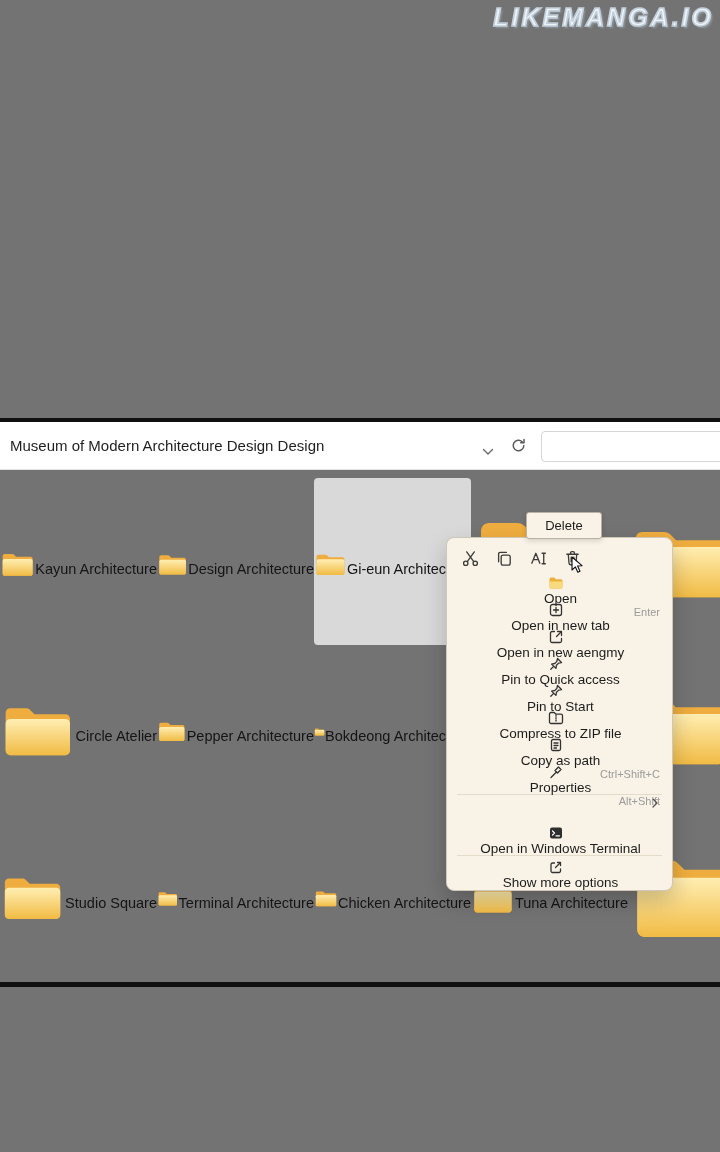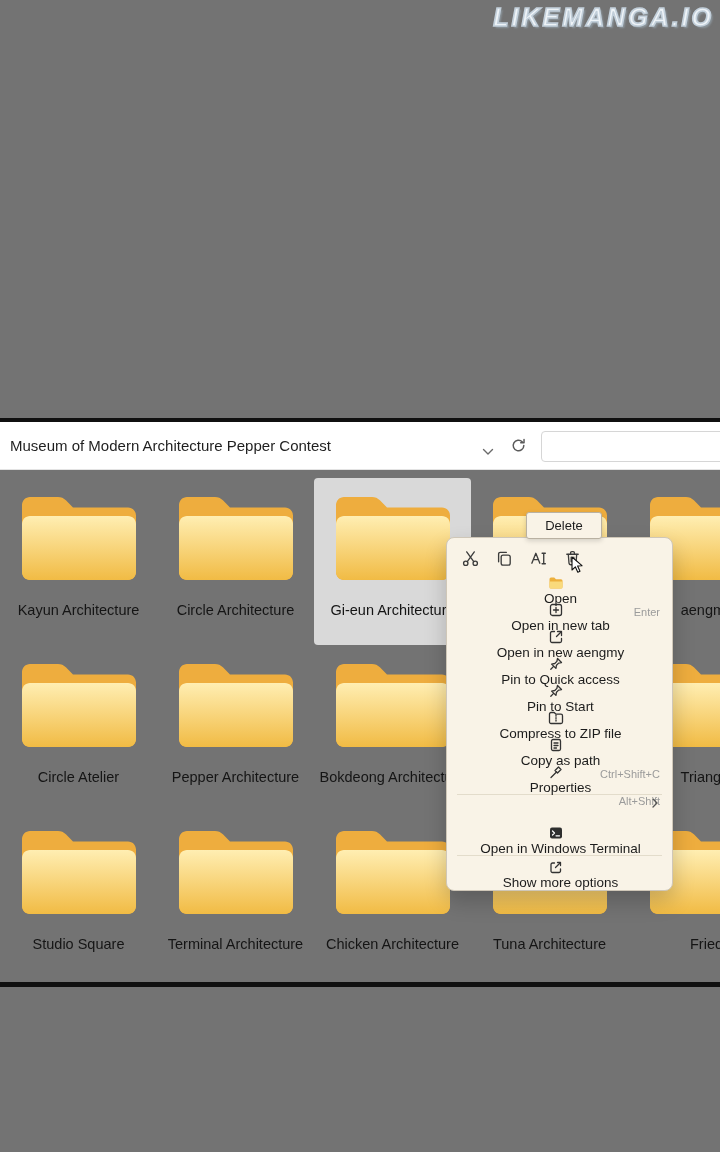--- a/index.html
+++ b/index.html
@@ -20,21 +20,21 @@
 
   
   .address-bar { position:absolute; left:0; top:422px; width:720px; height:48px; background:#fff; border-bottom:1px solid #e3e3e3; }
   .addr-text   { position:absolute; left:10px; top:0; line-height:48px; font-size:15px; color:#1f1f1f; white-space:nowrap; }
   .addr-chevron{ position:absolute; left:482px; top:20px; }
   .addr-refresh{ position:absolute; left:510px; top:15px; }
   .search-box  { position:absolute; left:541px; top:9px; width:190px; height:31px; background:#fff; border:1px solid #d6d6d6; border-radius:4px; }
 
   
   .grid { position:absolute; left:0; top:478px; width:786px; display:grid; grid-template-columns:repeat(5,157px); grid-auto-rows:167px; }
-  .cell { position:relative; display:flex; flex-direction:column; align-items:center; padding-top:6px; border-radius:4px; }
+  .cell { position:relative; display:flex; flex-direction:row; align-items:center; padding-top:6px; border-radius:4px; }
   .cell.selected { background:#d9d9d9; }
   .folder-svg { width:134px; height:110px; display:block; }
   .cell .label { margin-top:8px; font-size:14.5px; color:#151515; white-space:nowrap; }
 
   
   .context-menu { position:absolute; left:446px; top:537px; width:227px; background:#f9f3e7;
     border:1px solid #cfc7b8; border-radius:8px; box-shadow:0 10px 22px rgba(0,0,0,.20);
     padding:4px; z-index:5; }
   .menu-toolbar { display:flex; align-items:center; gap:14px; padding:6px 6px 7px 9px; }
   .tool-btn { width:20px; height:20px; display:flex; align-items:center; justify-content:center; border-radius:4px; }
@@ -68,21 +68,21 @@
   </defs>
 </svg>
 
 <div class="page">
 
   <div class="watermark">LIKEMANGA.IO</div>
 
   <div class="top-rule"></div>
 
   <div class="address-bar">
-    <span class="addr-text">Museum of Modern Architecture Pepper Contest</span>
+    <span class="addr-text">Museum of Modern Architecture Design Design</span>
     <span class="addr-chevron">
       <svg width="12" height="8" viewBox="0 0 12 8">
           <path d="M1.5 1.5L6 6l4.5-4.5" fill="none" stroke="#6a6a6a" stroke-width="1.4" stroke-linecap="round" stroke-linejoin="round"></path>
         </svg>
     </span>
     <span class="addr-refresh">
       <svg width="17" height="17" viewBox="0 0 16 16">
           <path d="M13 8a5 5 0 1 1-1.5-3.6" fill="none" stroke="#5a5a5a" stroke-width="1.4" stroke-linecap="round"></path>
           <path d="M13.2 2.3v3.1h-3.1" fill="none" stroke="#5a5a5a" stroke-width="1.4" stroke-linecap="round" stroke-linejoin="round"></path>
         </svg>
@@ -95,21 +95,21 @@
     <div class="cell">
       <svg class="folder-svg">
           <use href="#folder"></use>
         </svg>
       <div class="label">Kayun Architecture</div>
     </div>
     <div class="cell">
       <svg class="folder-svg">
           <use href="#folder"></use>
         </svg>
-      <div class="label">Circle Architecture</div>
+      <div class="label">Design Architecture</div>
     </div>
     <div class="cell selected">
       <svg class="folder-svg">
           <use href="#folder"></use>
         </svg>
       <div class="label">Gi-eun Architecture</div>
     </div>
     <div class="cell">
       <svg class="folder-svg">
           <use href="#folder"></use>

